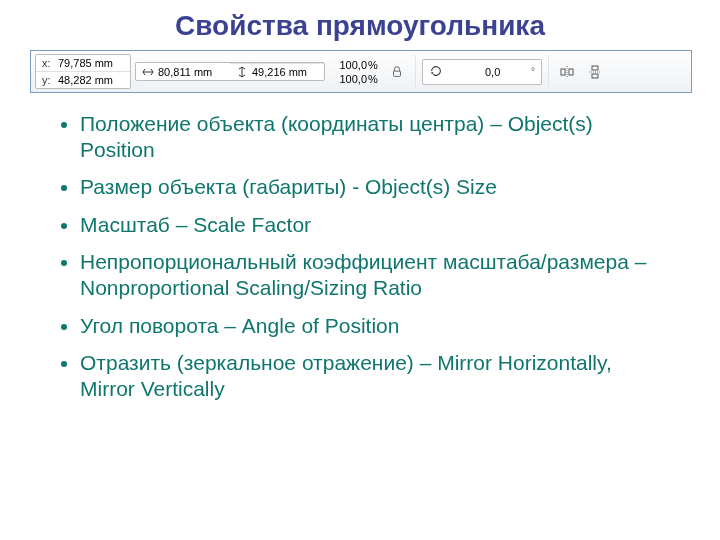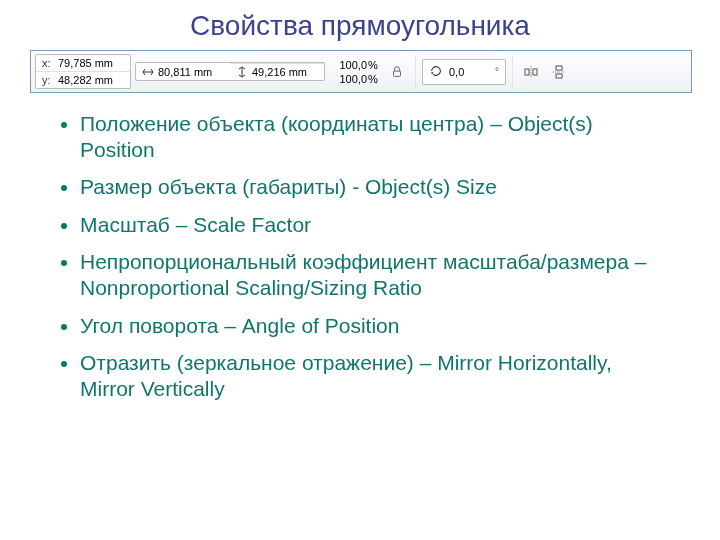--- a/index.html
+++ b/index.html
@@ -12,21 +12,21 @@
     font-size: 20px;
     color: #1a1a1a;
   }
   .page {
     padding: 10px 30px 0 30px;
     box-sizing: border-box;
   }
   h1.title {
     margin: 0 0 8px 0;
     text-align: center;
-    font-weight: 400;
+    font-weight: 700;
     font-size: 28px;
     color: #3b4291;
   }
 
   
   .propbar {
     width: 660px;
     border: 1px solid #7a9bbd;
     background: #fff;
     font-size: 12px;
@@ -148,20 +148,21 @@
     align-items: center;
     border: 1px solid #bcbcbc;
     border-radius: 2px;
     background: #fff;
     padding: 4px 6px;
     gap: 6px;
   }
   .rot-val {
     width: 38px;
     text-align: left;
+    margin-left: 36px;
   }
   .deg {
     font-size: 10px;
     color:#666;
     margin-left: 2px;
   }
 
   
   ul.notes {
     margin: 12px 0 0 50px;

